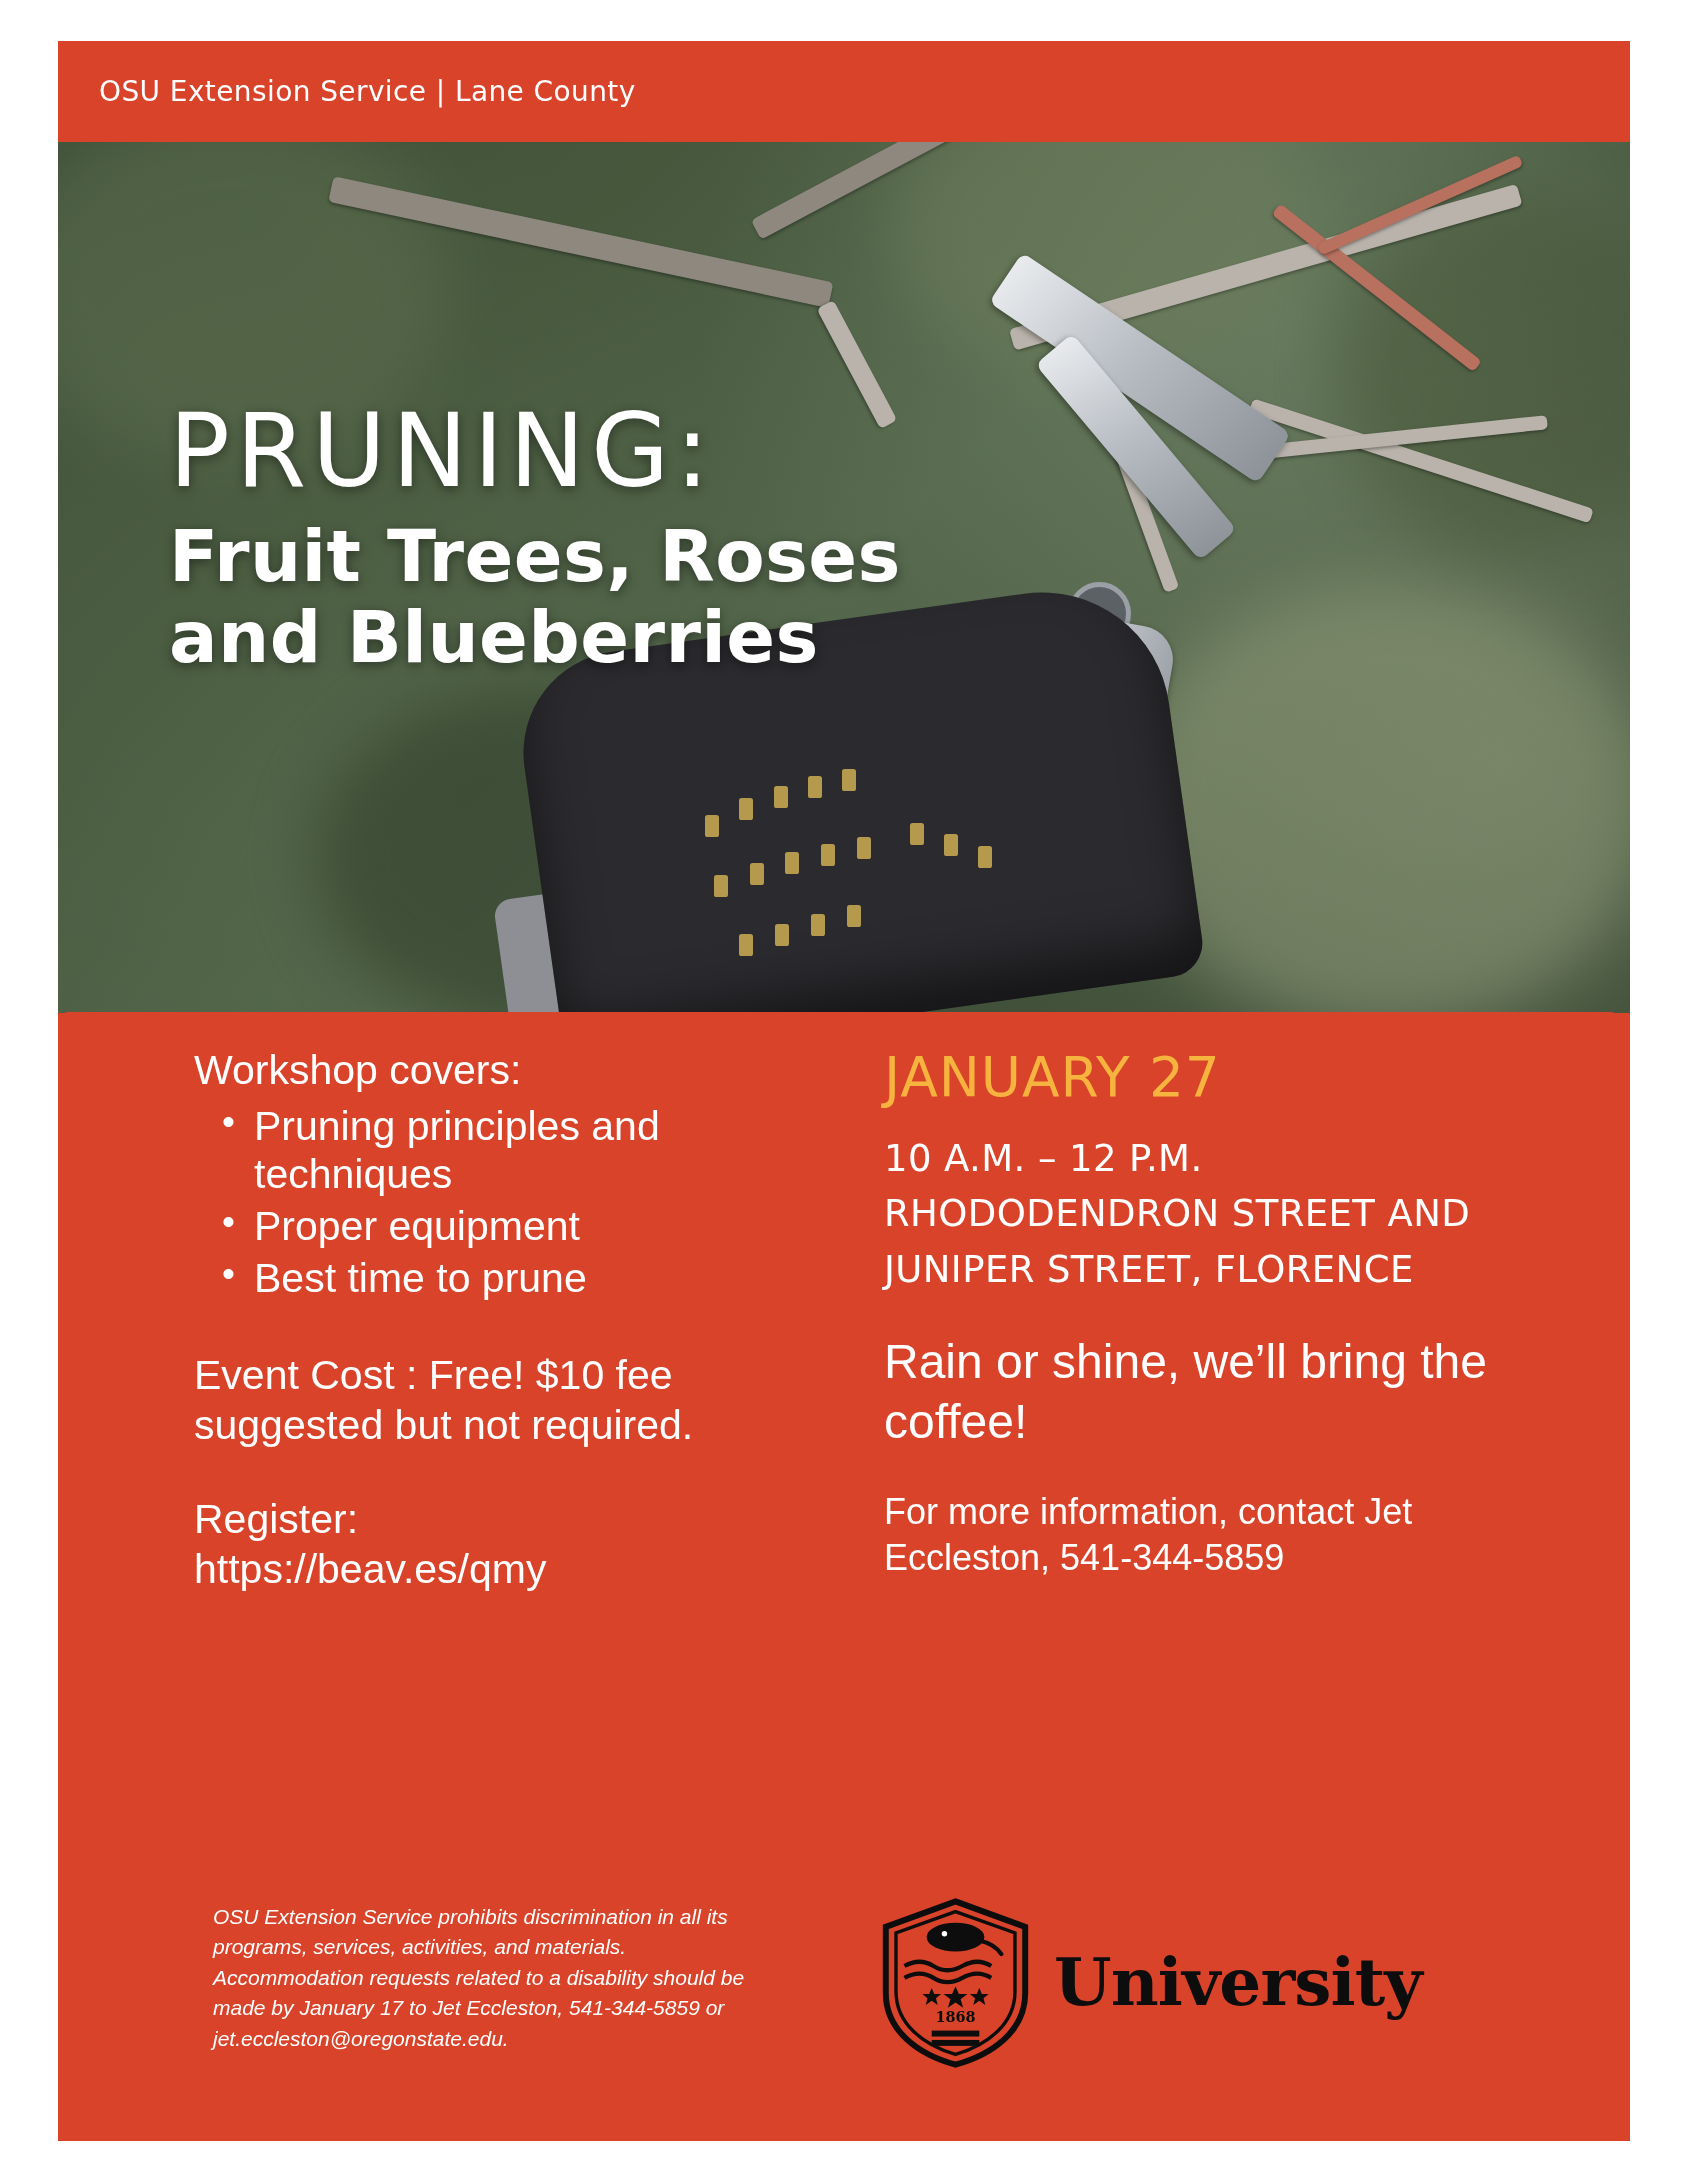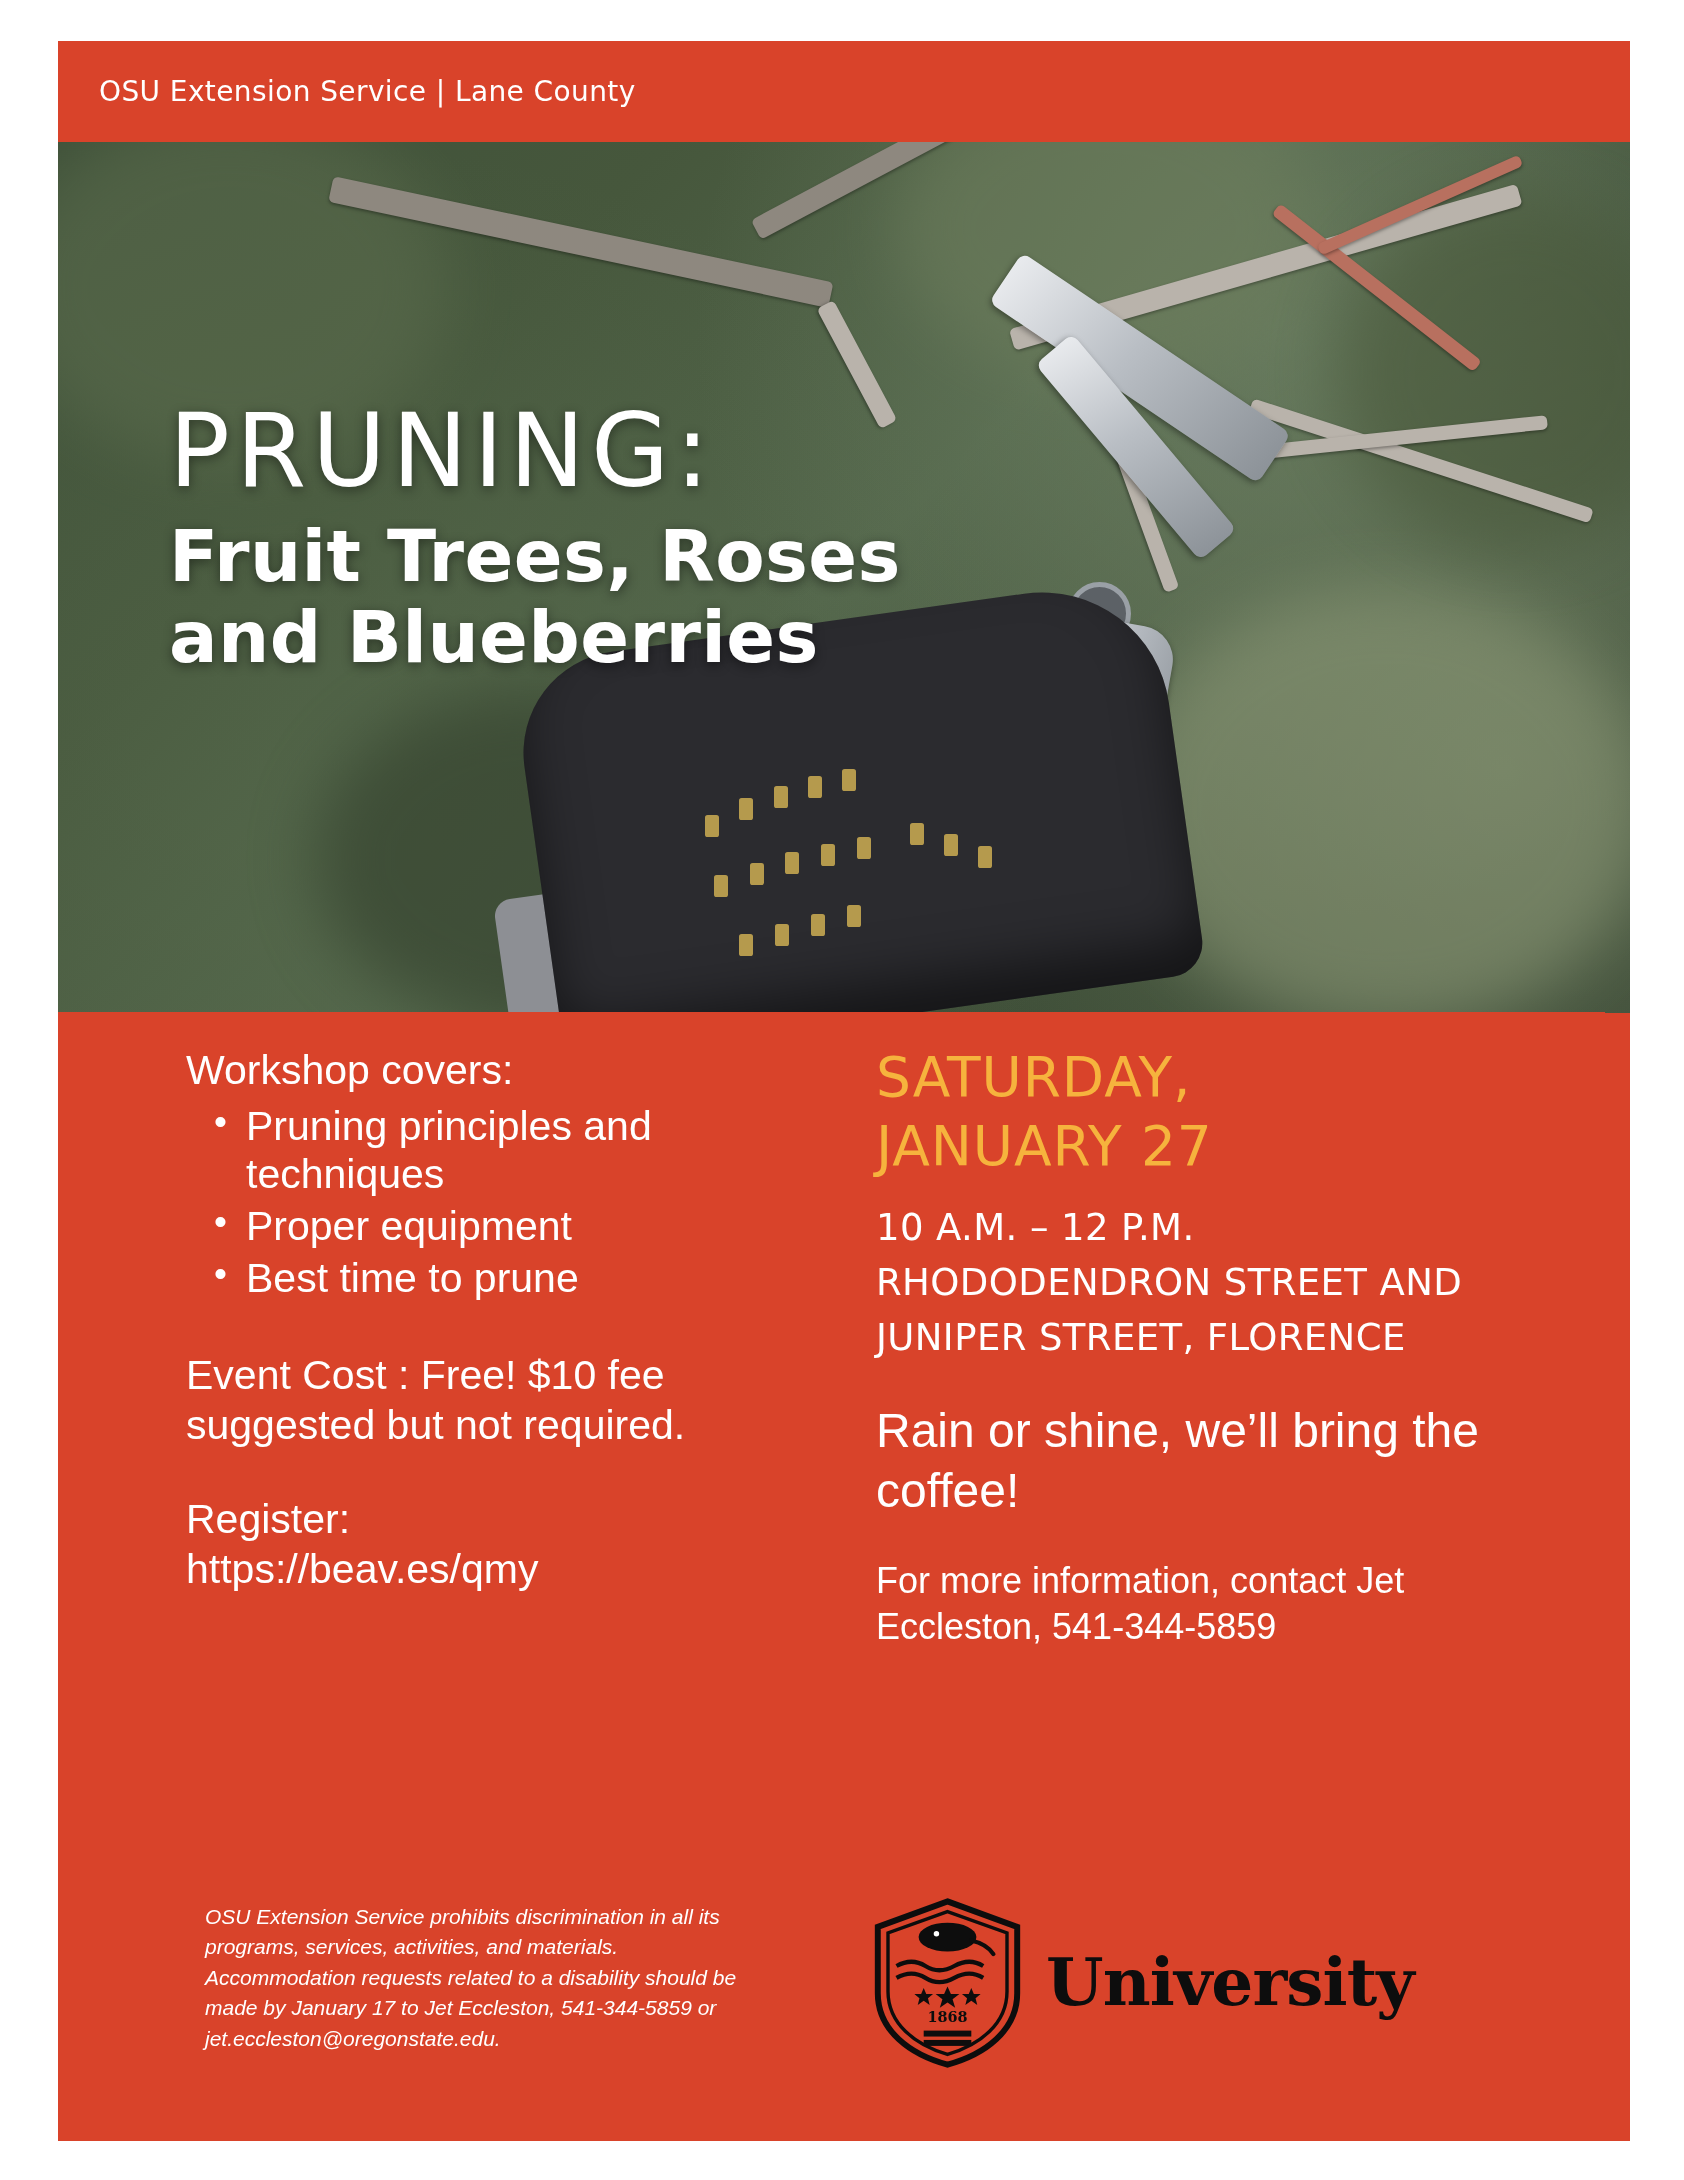--- a/index.html
+++ b/index.html
@@ -179,21 +179,21 @@
     font-size: 72px;
     line-height: 1.12;
     letter-spacing: 0.4px;
     margin: 12px 0 0 0;
     text-shadow: 0 2.6px 12px rgba(0,0,0,.45);
   }
 
   
   .body-area {
     position: absolute;
-    left: 0;
+    left: 8px;
     top: 971px;
     width: 1547px;
     height: 1129px;
     background: #d9432a;
   }
 
   .col-left {
     position: absolute;
     left: 128px;
     top: 34px;
@@ -378,21 +378,20 @@
           <li>Pruning principles and techniques</li>
           <li>Proper equipment</li>
           <li>Best time to prune</li>
         </ul>
         <p class="para">Event Cost : Free! $10 fee suggested but not required.</p>
         <p class="para tight">Register:</p>
         <p class="para" style="margin-top:0;">https://beav.es/qmy</p>
       </div>
 
       <div class="col-right">
-        <p class="date-line">SATURDAY,</p>
         <p class="date-line">JANUARY 27</p>
         <p class="when-where">10 A.M. – 12 P.M.</p>
         <p class="when-where" style="margin-top:5.1px;">RHODODENDRON STREET AND</p>
         <p class="when-where" style="margin-top:5.1px;">JUNIPER STREET, FLORENCE</p>
         <p class="rain">Rain or shine, we’ll bring the coffee!</p>
         <p class="contact">For more information, contact Jet Eccleston, 541-344-5859</p>
       </div>
 
       <div class="disclaimer">OSU Extension Service prohibits discrimination in all its programs, services, activities, and materials. Accommodation requests related to a disability should be made by January 17 to Jet Eccleston, 541-344-5859 or jet.eccleston@oregonstate.edu.</div>
 

